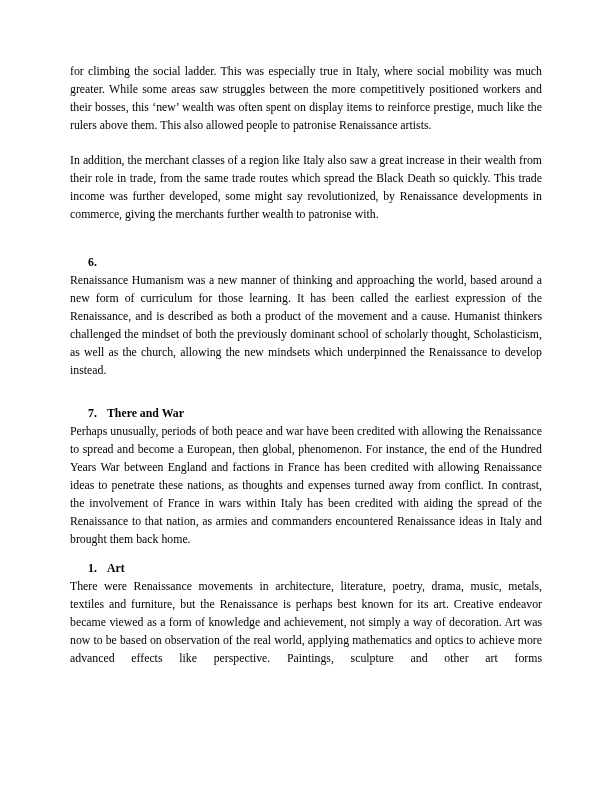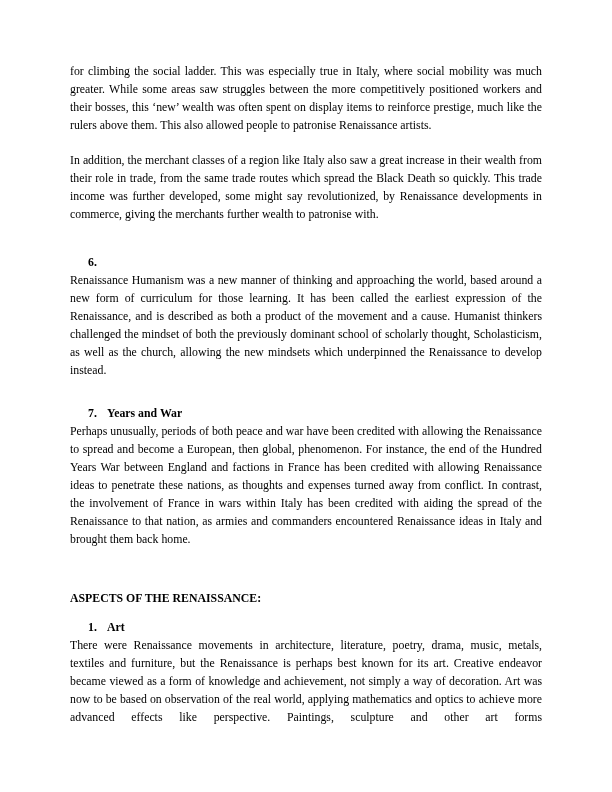--- a/index.html
+++ b/index.html
@@ -56,26 +56,25 @@
   <p class="para-merchant">In addition, the merchant classes of a region like Italy also saw a great increase in their wealth from their role in trade, from the same trade routes which spread the Black Death so quickly. This trade income was further developed, some might say revolutionized, by Renaissance developments in commerce, giving the merchants further wealth to patronise with.</p>
 
   <div class="num-heading h-humanism">
     <span class="num">6.</span>
   </div>
 
   <p class="para-humanism">Renaissance Humanism was a new manner of thinking and approaching the world, based around a new form of curriculum for those learning. It has been called the earliest expression of the Renaissance, and is described as both a product of the movement and a cause. Humanist thinkers challenged the mindset of both the previously dominant school of scholarly thought, Scholasticism, as well as the church, allowing the new mindsets which underpinned the Renaissance to develop instead.</p>
 
   <div class="num-heading h-peace">
     <span class="num">7.</span>
-    <span class="title">Years and War</span>
+    <span class="title">There and War</span>
   </div>
 
   <p class="para-peace">Perhaps unusually, periods of both peace and war have been credited with allowing the Renaissance to spread and become a European, then global, phenomenon. For instance, the end of the Hundred Years War between England and factions in France has been credited with allowing Renaissance ideas to penetrate these nations, as thoughts and expenses turned away from conflict. In contrast, the involvement of France in wars within Italy has been credited with aiding the spread of the Renaissance to that nation, as armies and commanders encountered Renaissance ideas in Italy and brought them back home.</p>
 
-  <p class="section-heading">ASPECTS OF THE RENAISSANCE:</p>
 
   <div class="num-heading h-art">
     <span class="num">1.</span>
     <span class="title">Art</span>
   </div>
 
   <p class="para-art cont">There were Renaissance movements in architecture, literature, poetry, drama, music, metals, textiles and furniture, but the Renaissance is perhaps best known for its art. Creative endeavor became viewed as a form of knowledge and achievement, not simply a way of decoration. Art was now to be based on observation of the real world, applying mathematics and optics to achieve more advanced effects like perspective. Paintings, sculpture and other art forms</p>
 
 </div>
 

